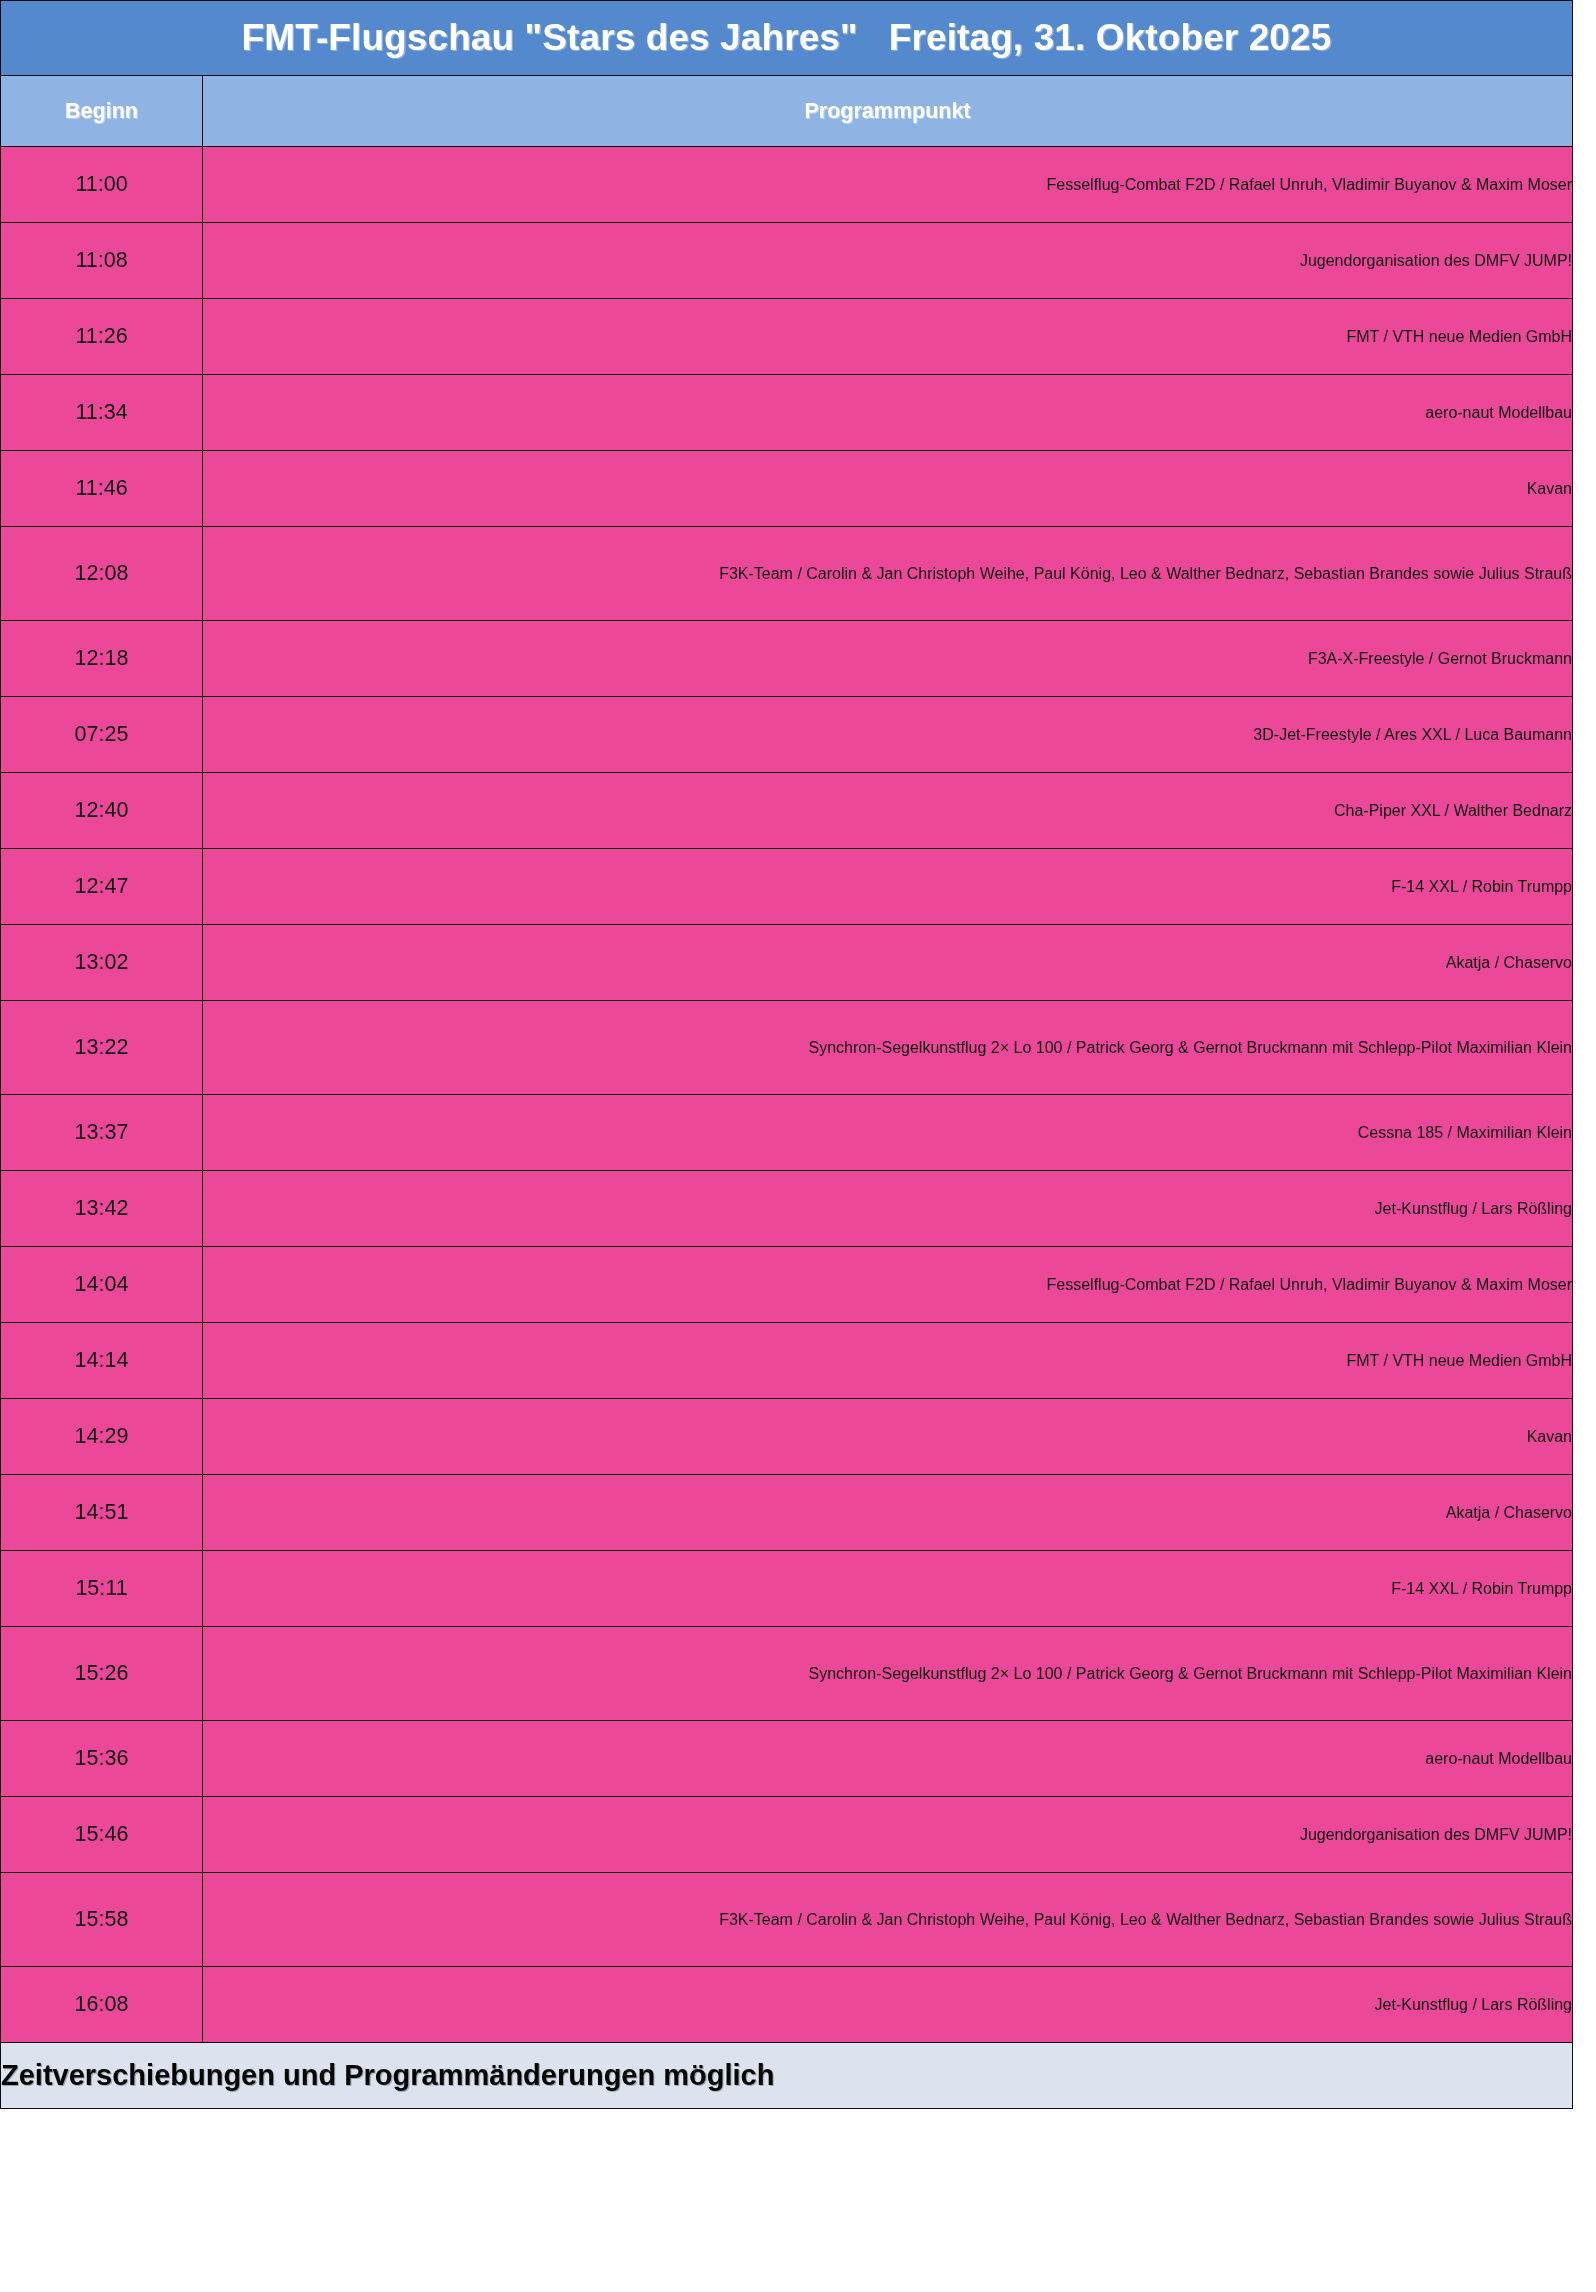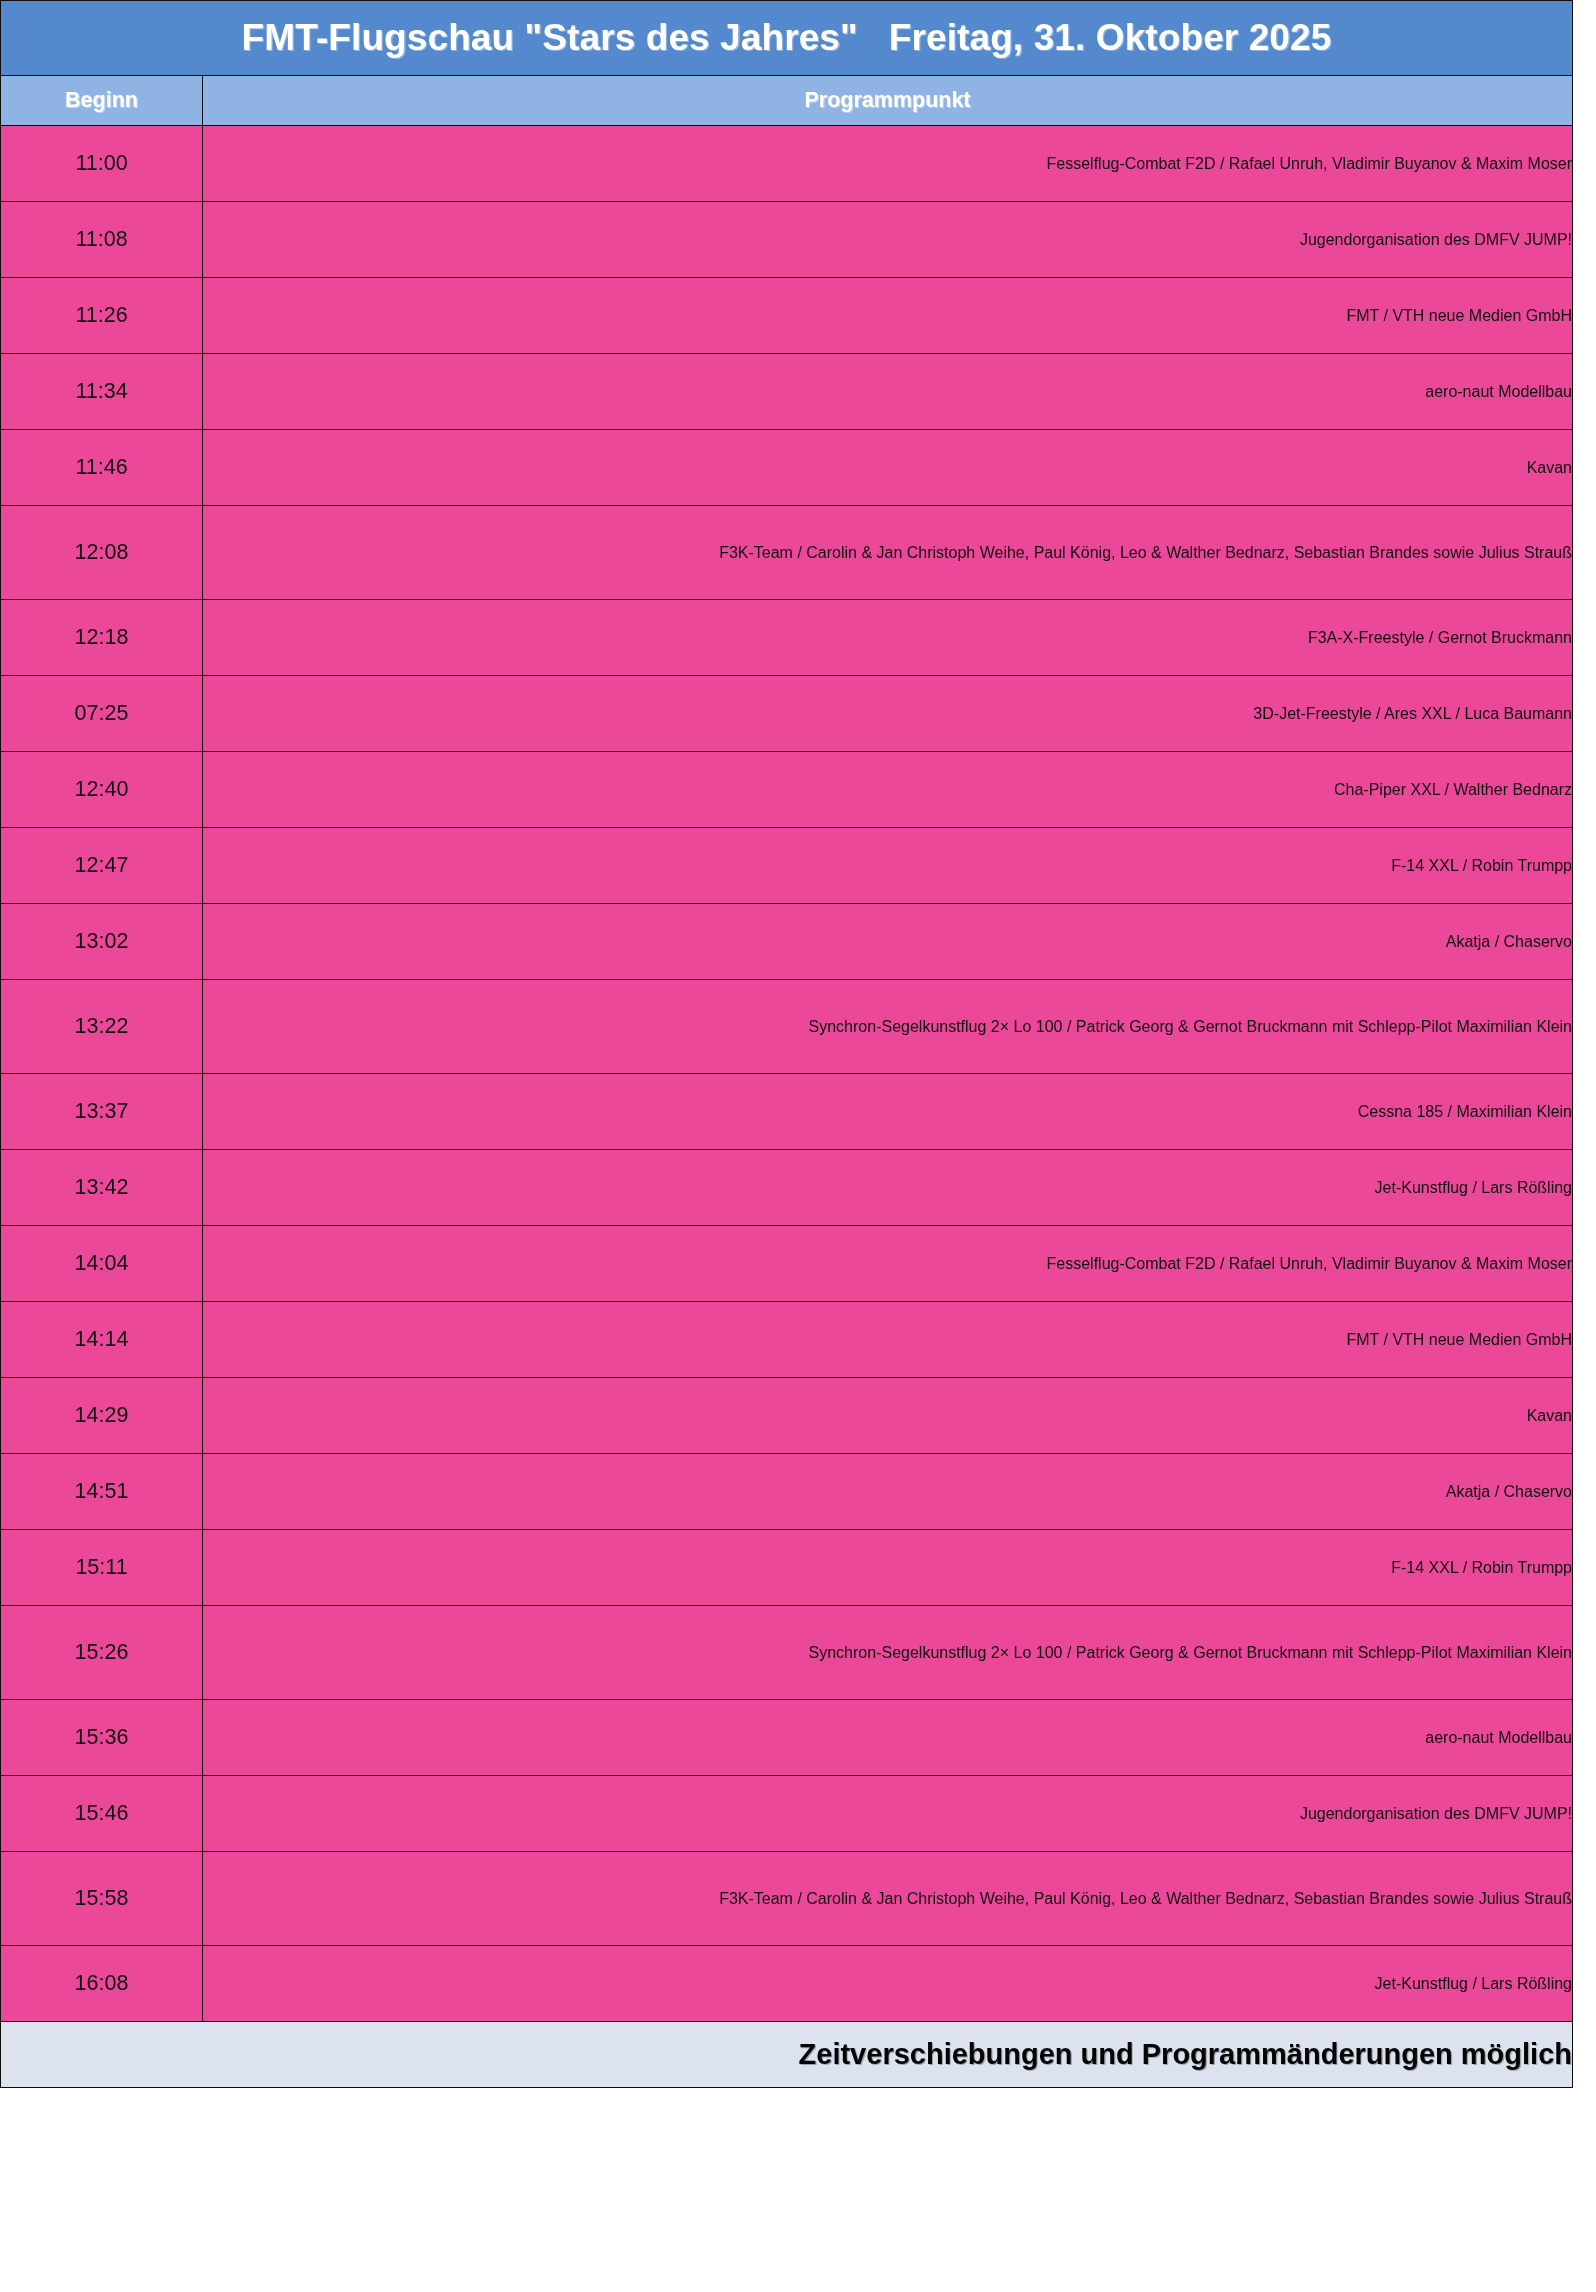--- a/index.html
+++ b/index.html
@@ -51,21 +51,21 @@
     text-shadow: 1.3px 1.3px 0 rgba(255,255,255,0.35);
   }
 
   
   .col-head {
     background: #8fb4e3;
     color: #ffffff;
     font-size: 21.5px;
     font-weight: bold;
     text-align: center;
-    height: 50px;
+    height: 71px;
     vertical-align: middle;
     text-shadow: 1.1px 1.1px 0 rgba(255,255,255,0.4);
   }
 
   
   col.col-time { width: 202px; }
   col.col-item { width: 1370px; }
 
   
   tr.row td {
@@ -88,21 +88,21 @@
     padding: 5.4px 16px;
     line-height: 1.32;
   }
 
   
   td.footer-cell {
     background: #dce3ee;
     color: #050505;
     font-size: 29px;
     font-weight: bold;
-    text-align: right;
+    text-align: left;
     height: 66px;
     vertical-align: middle;
     padding: 3.6px 9px;
     text-shadow: 1.1px 1.1px 0 rgba(0,0,0,0.28);
   }
 </style>
 </head>
 <body>
 
 <div class="schedule-wrap">

